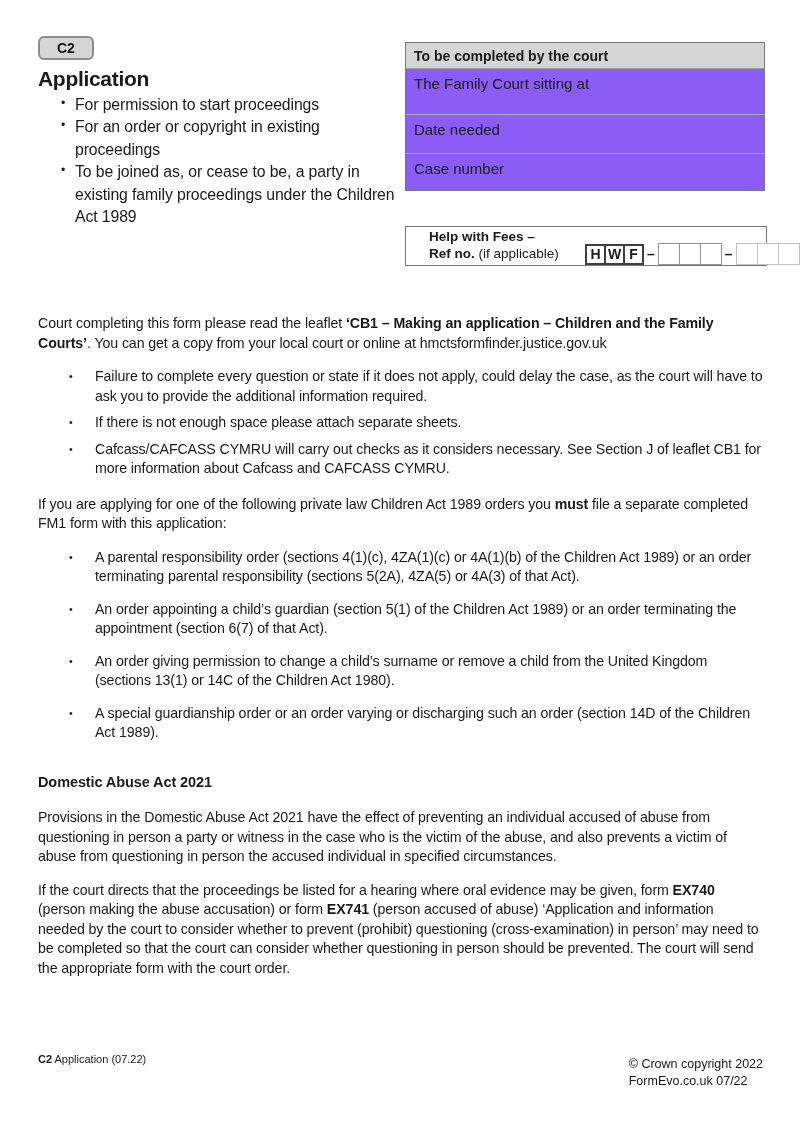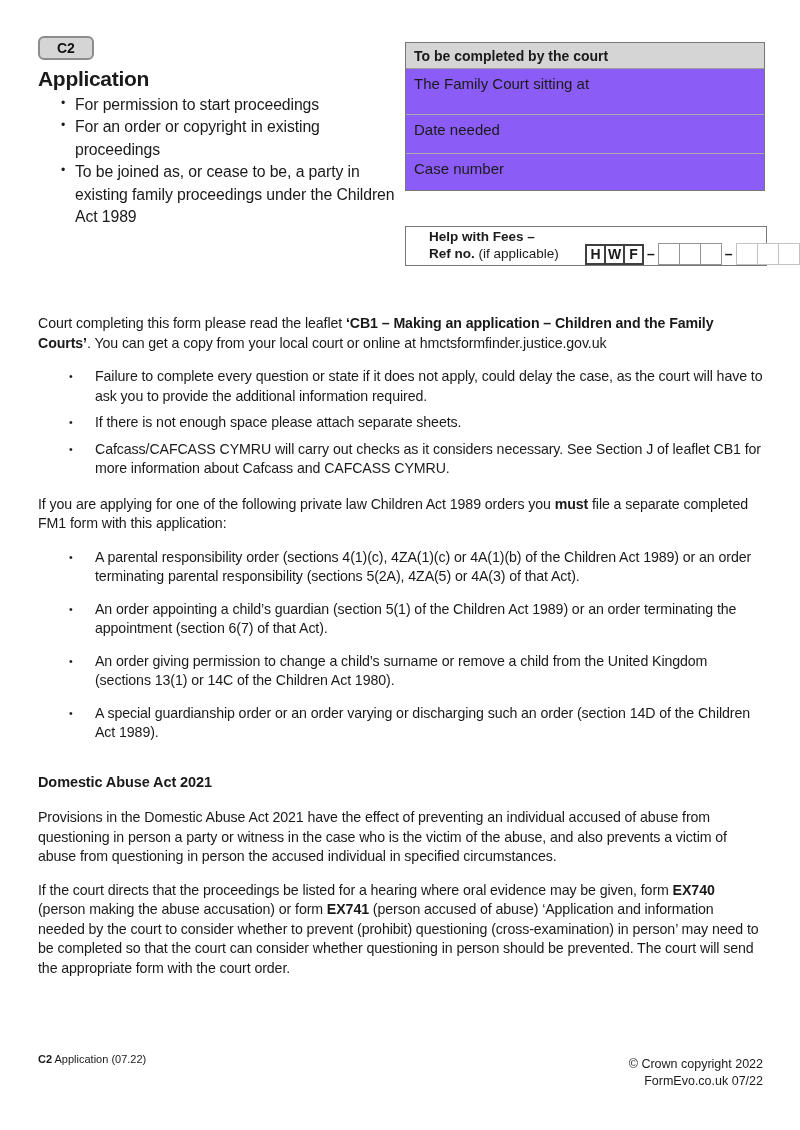--- a/index.html
+++ b/index.html
@@ -50,21 +50,21 @@
   .body p{margin:0 0 14px 0;}
   .body .b{font-weight:bold;}
   .blist{list-style:none;margin:2px 0 16px 0;padding:0 0 0 57px;}
   .blist li{position:relative;margin-bottom:7px;}
   .blist li::before{content:"•";position:absolute;left:-26px;top:0;font-size:0.75em;}
   .blist.spread li{margin-bottom:13px;}
   .sec-heading{font-size:14.5px;font-weight:bold;margin:30px 0 16px 0;}
   
   .footer-left{position:absolute;left:38px;top:1053px;font-size:11px;}
   .footer-left .b{font-weight:bold;}
-  .footer-right{position:absolute;right:37px;top:1056px;font-size:12.5px;text-align:right;line-height:1.35;}
+  .footer-right{position:absolute;right:37px;top:1056px;font-size:12.5px;line-height:1.35;}
 </style>
 </head>
 <body>
 
 <div class="page">
 
   <div class="hdr-left">
     <div class="badge">C2</div>
     <div class="page-title">Application</div>
     <ul class="title-bullets">

